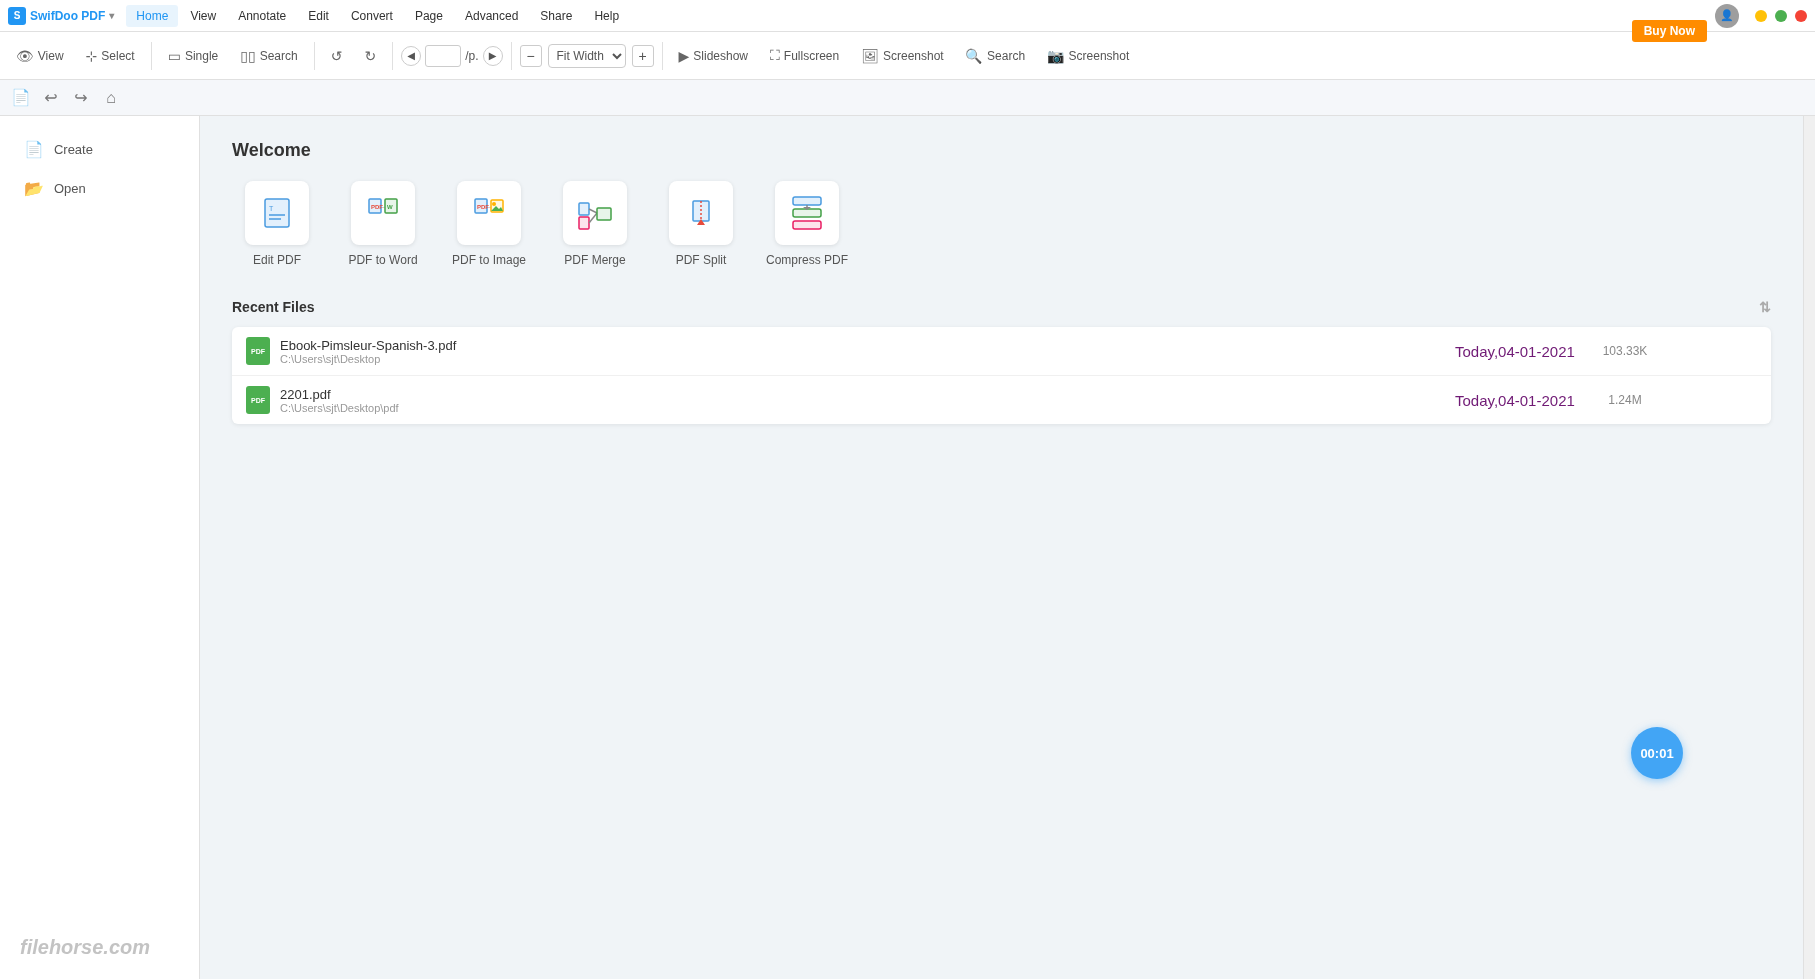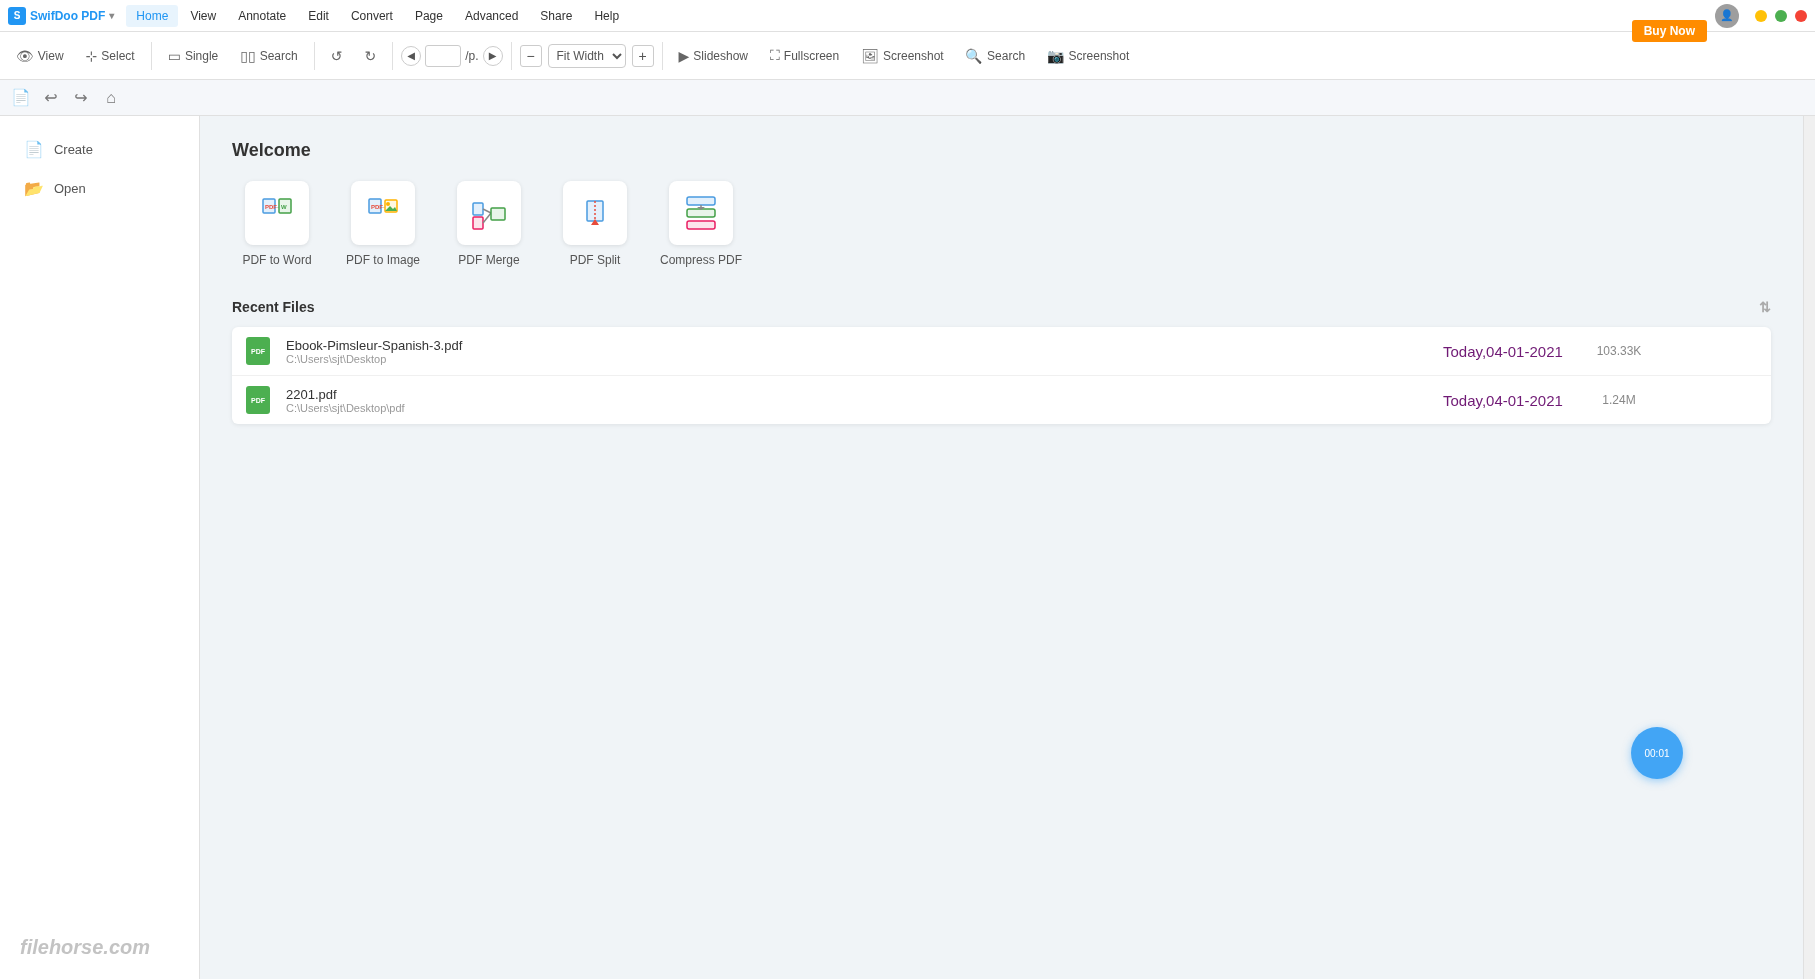--- a/index.html
+++ b/index.html
@@ -277,21 +277,21 @@
       border-radius: 6px;
       overflow: hidden;
       box-shadow: 0 1px 4px rgba(0,0,0,0.08);
     }
     .recent-file-row {
       display: flex;
       align-items: center;
       padding: 10px 14px;
       border-bottom: 1px solid #f0f0f0;
       cursor: pointer;
-      gap: 16px;
+      gap: 10px;
     }
     .recent-file-row:last-child { border-bottom: none; }
     .pdf-thumb {
       width: 24px; height: 28px;
       background: #4CAF50;
       border-radius: 3px;
       display: flex; align-items: center; justify-content: center;
       color: white; font-size: 7px; font-weight: bold;
       flex-shrink: 0;
     }
@@ -345,22 +345,22 @@
     
     #timer-bubble {
       position: absolute;
       bottom: 200px;
       right: 120px;
       width: 52px; height: 52px;
       background: #42a5f5;
       border-radius: 50%;
       display: flex; align-items: center; justify-content: center;
       color: white;
-      font-size: 10px;
-      font-weight: normal;
+      font-size: 13px;
+      font-weight: bold;
       cursor: pointer;
       box-shadow: 0 2px 8px rgba(66,165,245,0.5);
     }
 
     
     #scrollbar-area {
       width: 12px;
       background: #f0f0f0;
       border-left: 1px solid #e0e0e0;
     }
@@ -506,20 +506,31 @@
       <span>Open</span>
     </div>
   </div>
 
   <div id="content">
 
     <div id="welcome-title">Welcome</div>
 
     <div id="quick-actions">
 
+      <div class="action-card">
+        <div class="action-icon-wrap">
+          <svg width="36" height="36" viewBox="0 0 36 36">
+            <rect x="6" y="4" width="24" height="28" rx="2" fill="#e3f0fc" stroke="#4a9be0" stroke-width="1.5"></rect>
+            <text x="10" y="16" font-size="7" fill="#4a9be0" font-family="Arial">T</text>
+            <line x1="10" y1="20" x2="26" y2="20" stroke="#4a9be0" stroke-width="1.5"></line>
+            <line x1="10" y1="24" x2="22" y2="24" stroke="#4a9be0" stroke-width="1.5"></line>
+          </svg>
+        </div>
+        <div class="action-label">Edit PDF</div>
+      </div>
 
       <div class="action-card">
         <div class="action-icon-wrap">
           <svg width="36" height="36" viewBox="0 0 36 36">
             <rect x="4" y="4" width="12" height="14" rx="1" fill="#e3f0fc" stroke="#4a9be0" stroke-width="1.5"></rect>
             <text x="6" y="14" font-size="6" fill="#e74c3c" font-weight="bold">PDF</text>
             <text x="16" y="14" font-size="8" fill="#555">→</text>
             <rect x="20" y="4" width="12" height="14" rx="1" fill="#e8f5e9" stroke="#43a047" stroke-width="1.5"></rect>
             <text x="22" y="14" font-size="6" fill="#43a047" font-weight="bold">W</text>
           </svg>

